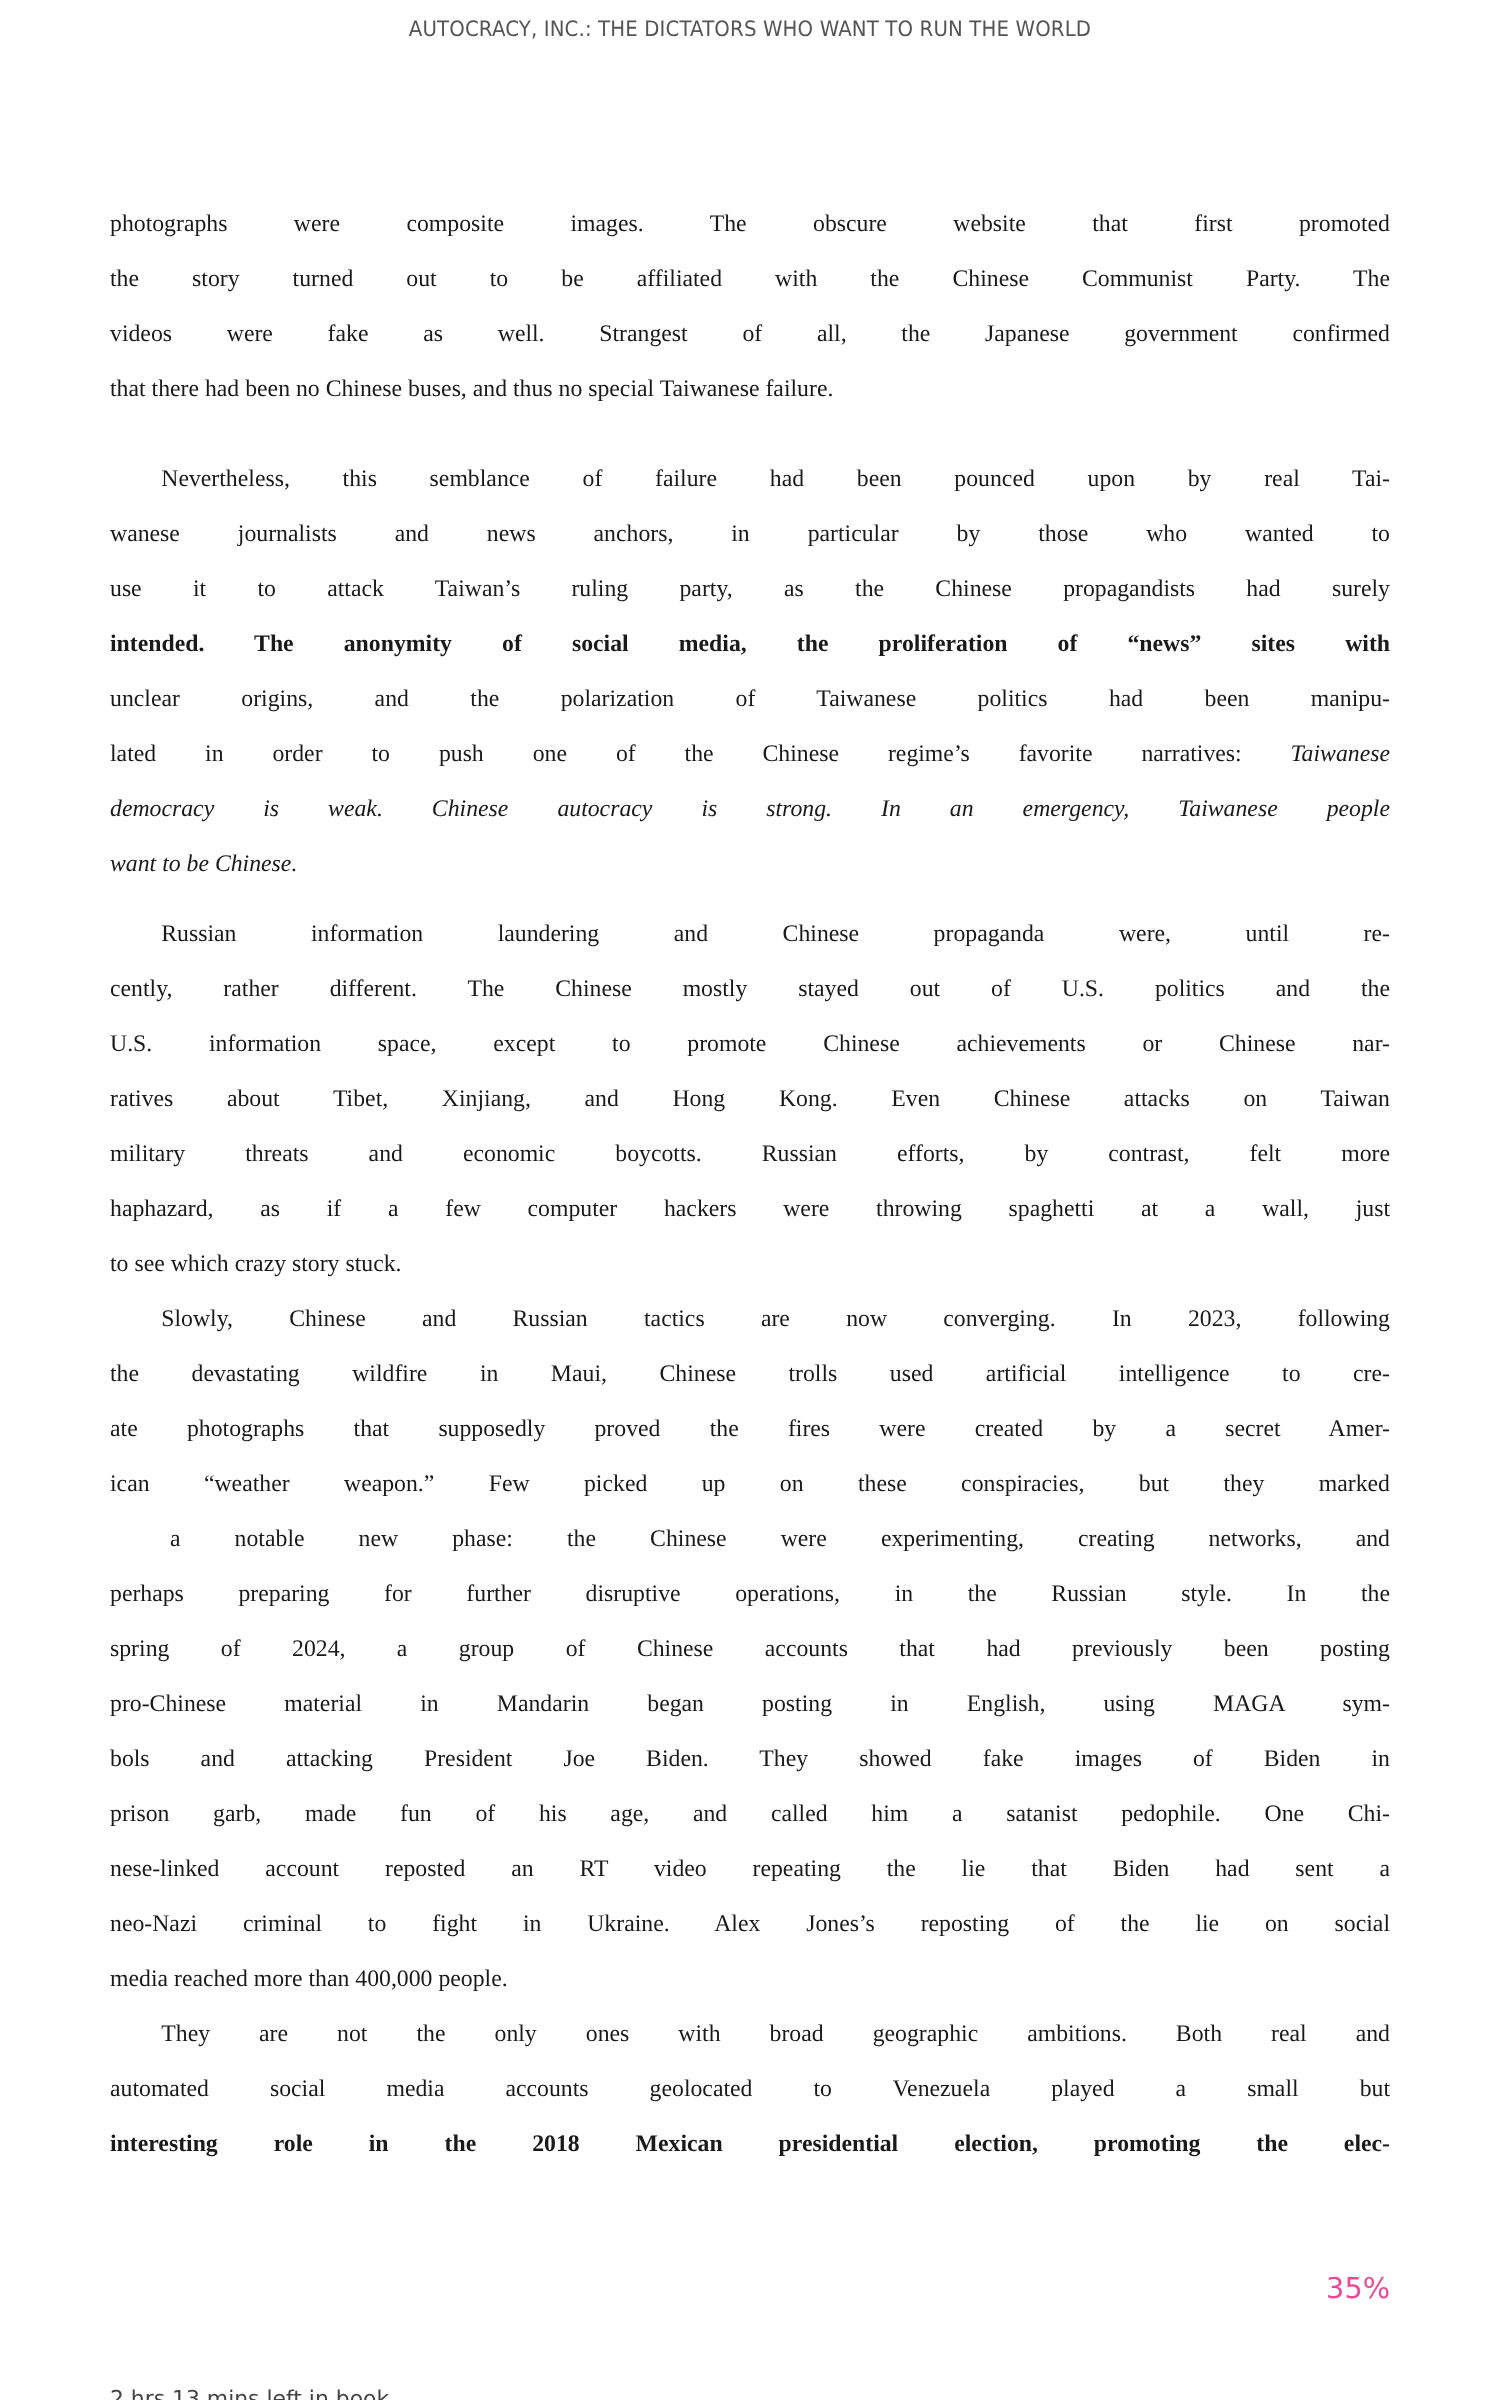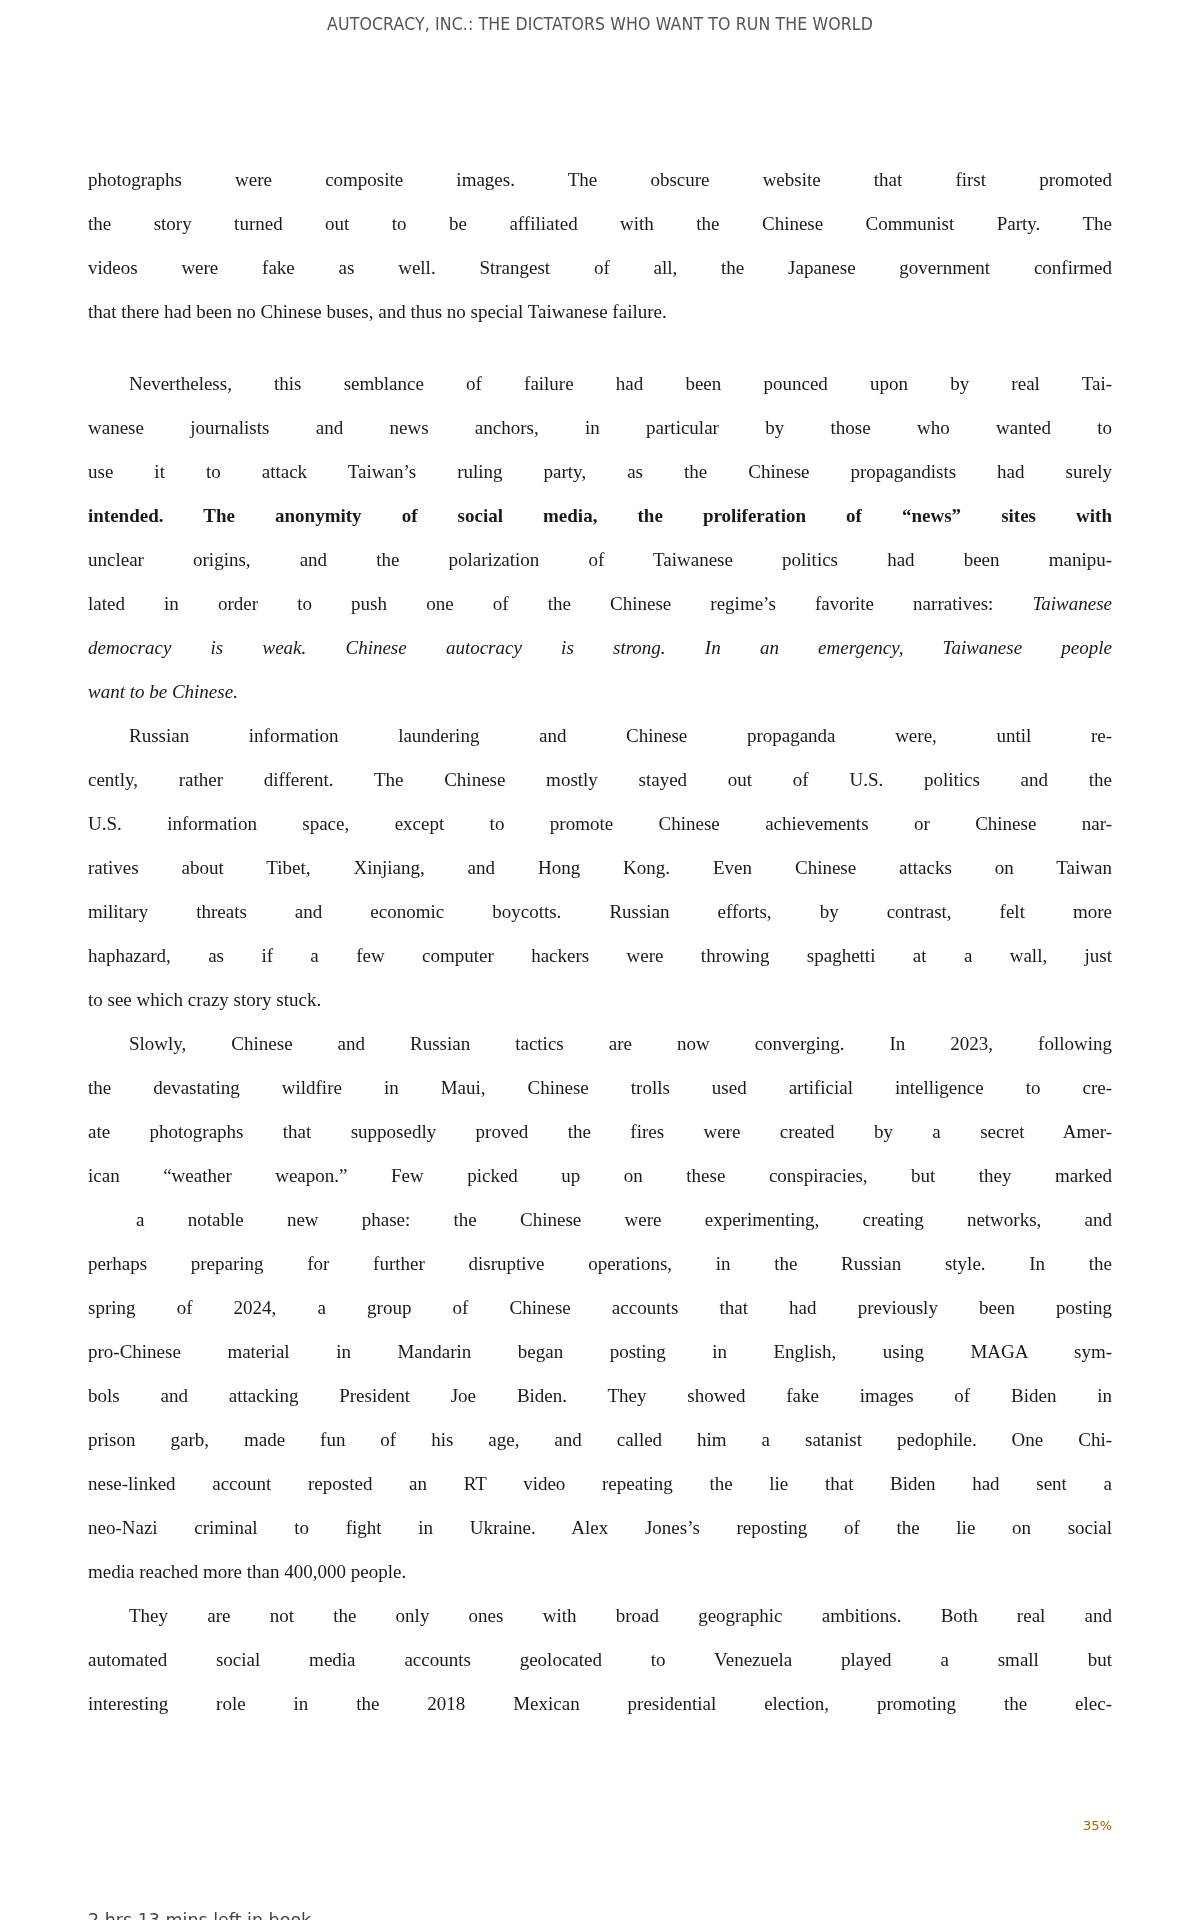--- a/index.html
+++ b/index.html
@@ -19,21 +19,21 @@
   }
   .line.last { text-align: left; text-align-last: left; }
   .line.indent { padding-left: 41px; }
   .line em { font-style: italic; }
   .footer-left {
     position: absolute; left: 88px; top: 1910px;
     font-family: "DejaVu Sans", sans-serif; font-size: 17.5px; color: #444444;
   }
   .footer-right {
     position: absolute; right: 88px; top: 1818px;
-    font-family: "DejaVu Sans", sans-serif; font-size: 13px; color: #a16207;
+    font-family: "DejaVu Sans", sans-serif; font-size: 23px; color: #ec4899;
   }
 </style>
 </head>
 <body>
 
 <div class="header">AUTOCRACY, INC.: THE DICTATORS WHO WANT TO RUN THE WORLD</div>
 
 <div class="page">
 
   <div>
@@ -48,21 +48,21 @@
     <div class="line" style="white-space: normal; overflow: hidden;">wanese journalists and news anchors, in particular by those who wanted to</div>
     <div class="line" style="white-space: normal; overflow: hidden;">use it to attack Taiwan’s ruling party, as the Chinese propagandists had surely</div>
     <div class="line" style="white-space: normal; overflow: hidden; font-weight: bold;">intended. The anonymity of social media, the proliferation of “news” sites with</div>
     <div class="line" style="white-space: normal; overflow: hidden;">unclear origins, and the polarization of Taiwanese politics had been manipu-</div>
     <div class="line" style="white-space: normal; overflow: hidden;"><span>lated in order to push one of the Chinese regime’s favorite narratives: </span><em>Taiwanese</em></div>
     <div class="line" style="white-space: normal; overflow: hidden;"><em>democracy is weak. Chinese autocracy is strong. In an emergency, Taiwanese people</em></div>
     <div class="line last" style="white-space: normal; overflow: hidden;"><em>want to be Chinese.</em></div>
   </div>
 
   <div>
-    <div class="line indent" style="white-space: normal; overflow: hidden;">Russian information laundering and Chinese propaganda were, until re-</div>
+    <div class="line indent" style="white-space: normal; overflow: hidden; margin-top: 12px;">Russian information laundering and Chinese propaganda were, until re-</div>
     <div class="line" style="white-space: normal; overflow: hidden;">cently, rather different. The Chinese mostly stayed out of U.S. politics and the</div>
     <div class="line" style="white-space: normal; overflow: hidden;">U.S. information space, except to promote Chinese achievements or Chinese nar-</div>
     <div class="line" style="white-space: normal; overflow: hidden;">ratives about Tibet, Xinjiang, and Hong Kong. Even Chinese attacks on Taiwan</div>
     <div class="line" style="white-space: normal; overflow: hidden;">military threats and economic boycotts. Russian efforts, by contrast, felt more</div>
     <div class="line" style="white-space: normal; overflow: hidden;">haphazard, as if a few computer hackers were throwing spaghetti at a wall, just</div>
     <div class="line last" style="white-space: normal; overflow: hidden;">to see which crazy story stuck.</div>
   </div>
 
   <div>
     <div class="line indent" style="white-space: normal; overflow: hidden;">Slowly, Chinese and Russian tactics are now converging. In 2023, following</div>
@@ -76,18 +76,18 @@
     <div class="line" style="white-space: normal; overflow: hidden;">bols and attacking President Joe Biden. They showed fake images of Biden in</div>
     <div class="line" style="white-space: normal; overflow: hidden;">prison garb, made fun of his age, and called him a satanist pedophile. One Chi-</div>
     <div class="line" style="white-space: normal; overflow: hidden;">nese-linked account reposted an RT video repeating the lie that Biden had sent a</div>
     <div class="line" style="white-space: normal; overflow: hidden;">neo-Nazi criminal to fight in Ukraine. Alex Jones’s reposting of the lie on social</div>
     <div class="line last" style="white-space: normal; overflow: hidden;">media reached more than 400,000 people.</div>
   </div>
 
   <div>
     <div class="line indent" style="white-space: normal; overflow: hidden;">They are not the only ones with broad geographic ambitions. Both real and</div>
     <div class="line" style="white-space: normal; overflow: hidden;">automated social media accounts geolocated to Venezuela played a small but</div>
-    <div class="line" style="white-space: normal; overflow: hidden;">interesting role in the 2018 Mexican presidential election, promoting the elec-</div>
+    <div class="line" style="white-space: normal; overflow: hidden; font-weight: bold;">interesting role in the 2018 Mexican presidential election, promoting the elec-</div>
   </div>
 </div>
 
 <div class="footer-left">2 hrs 13 mins left in book</div>
 <div class="footer-right">35%</div>
 
 </body></html>

